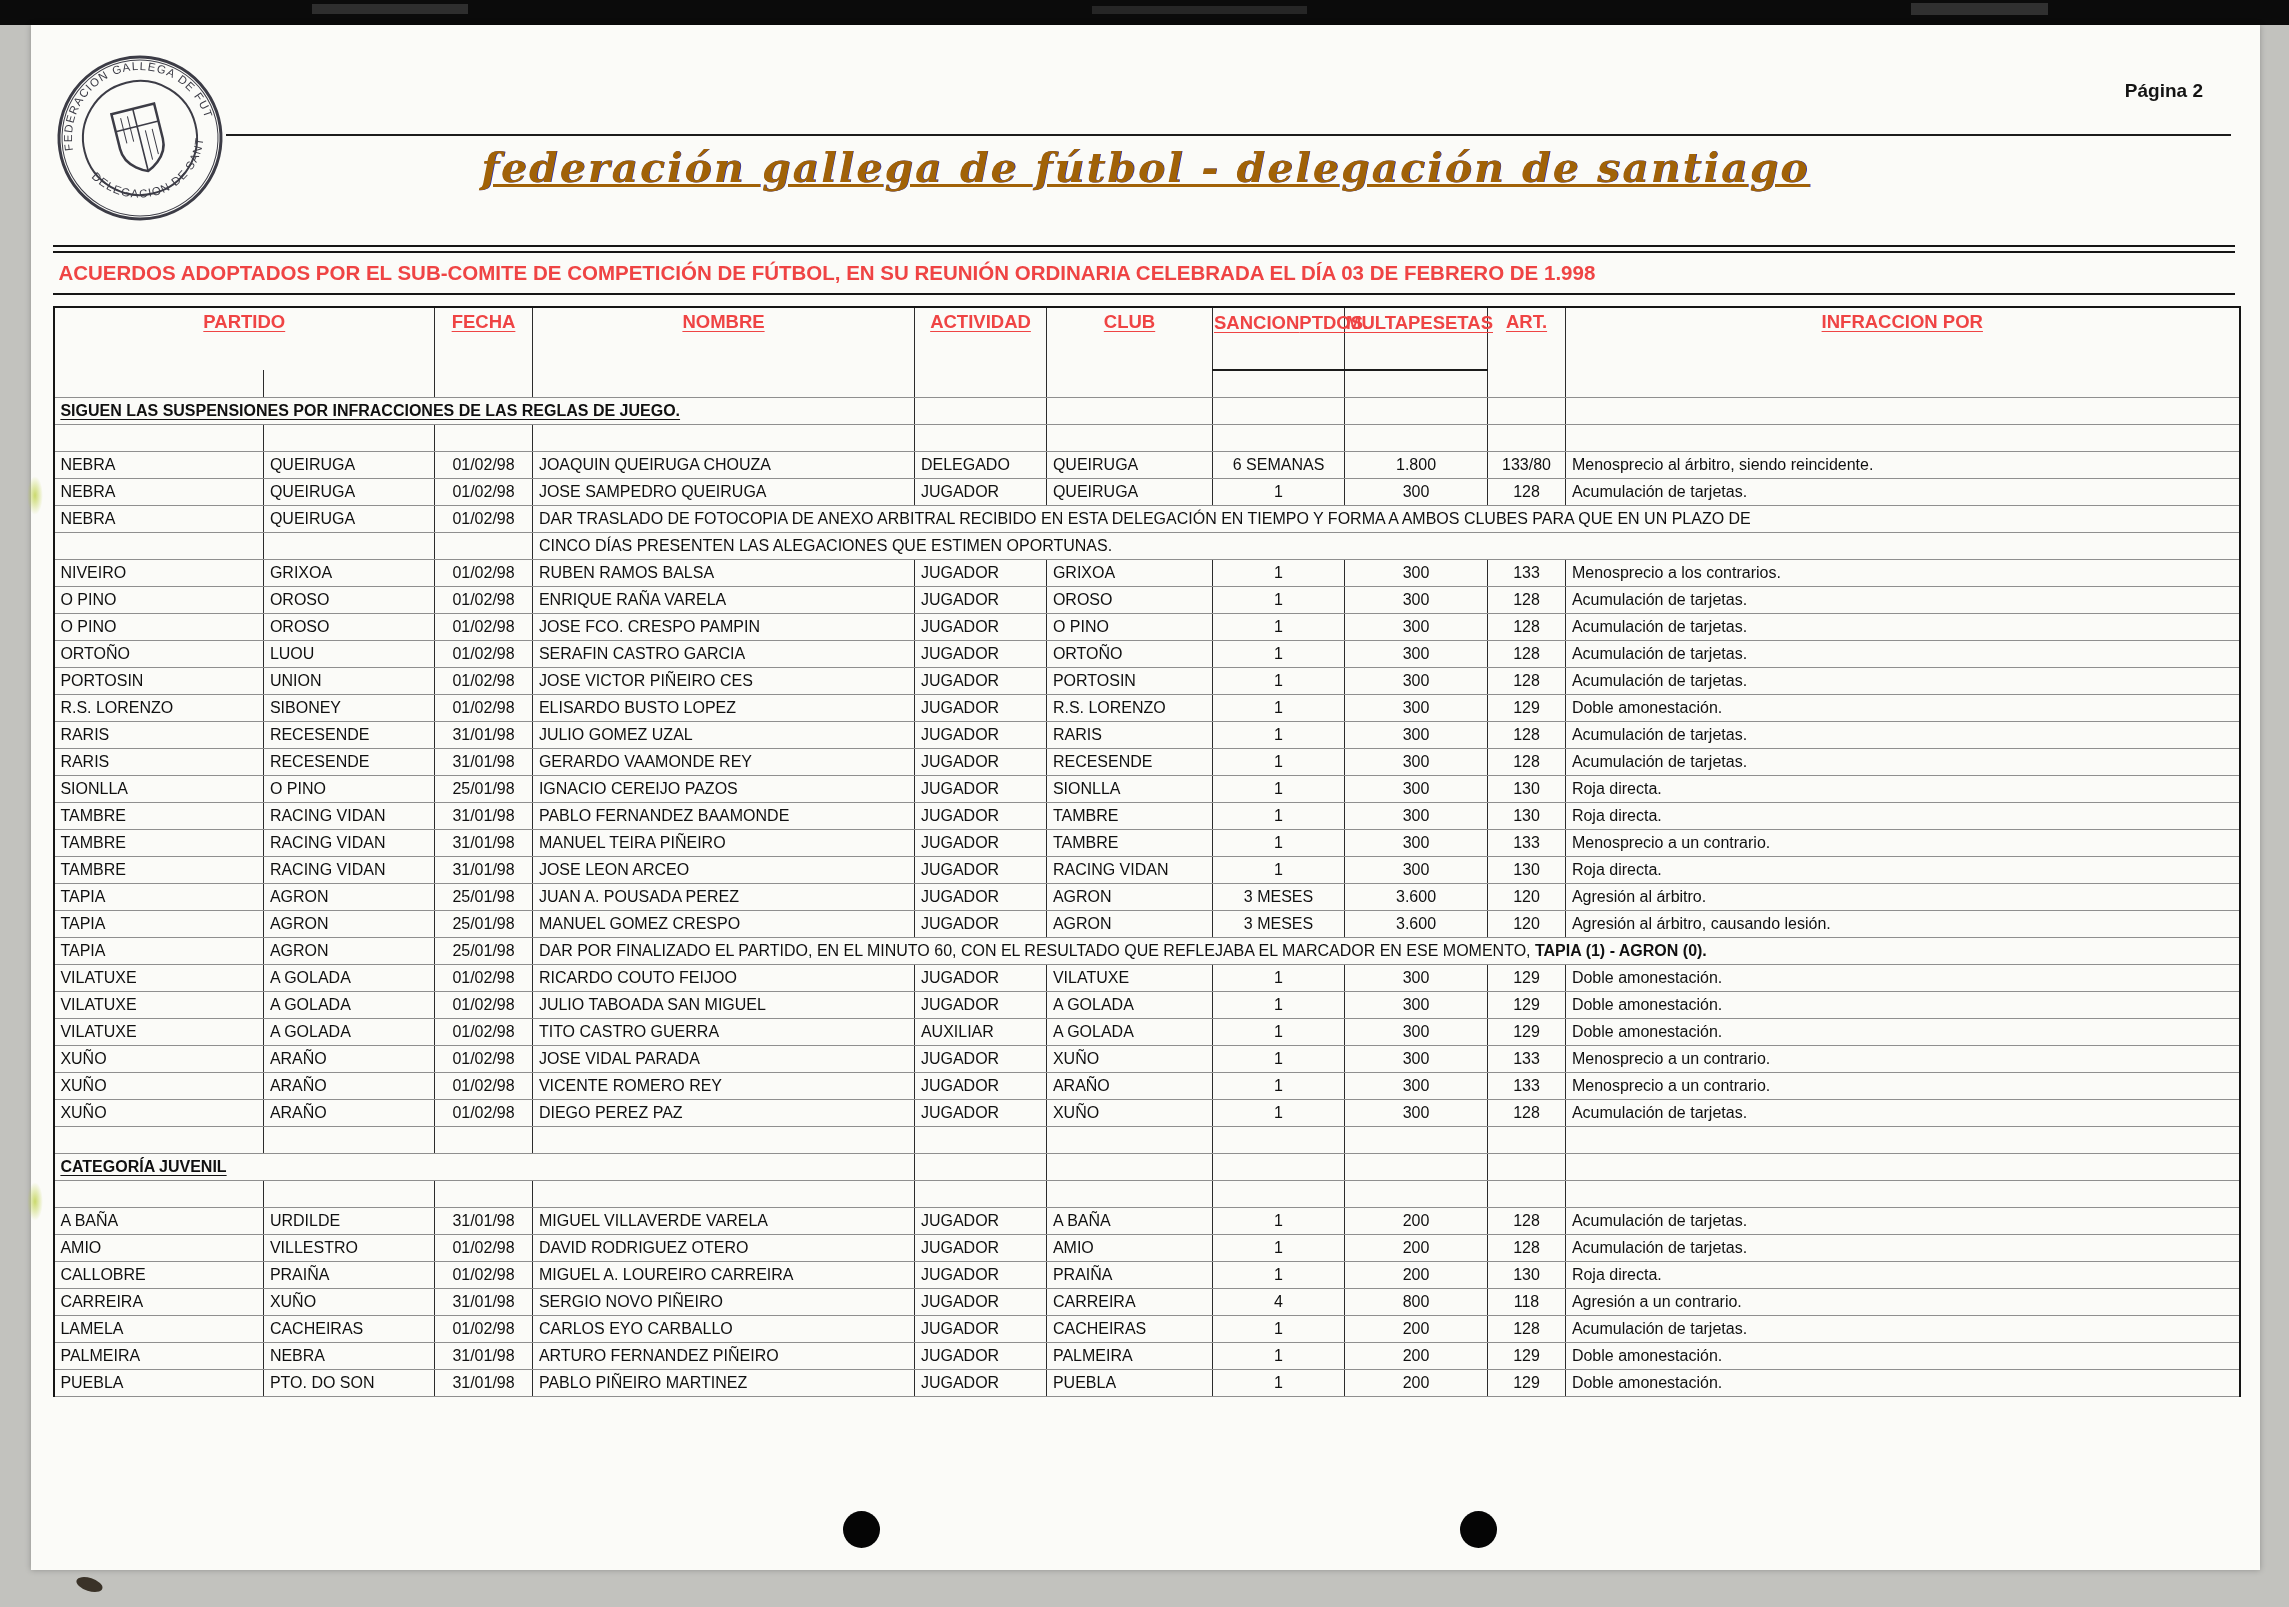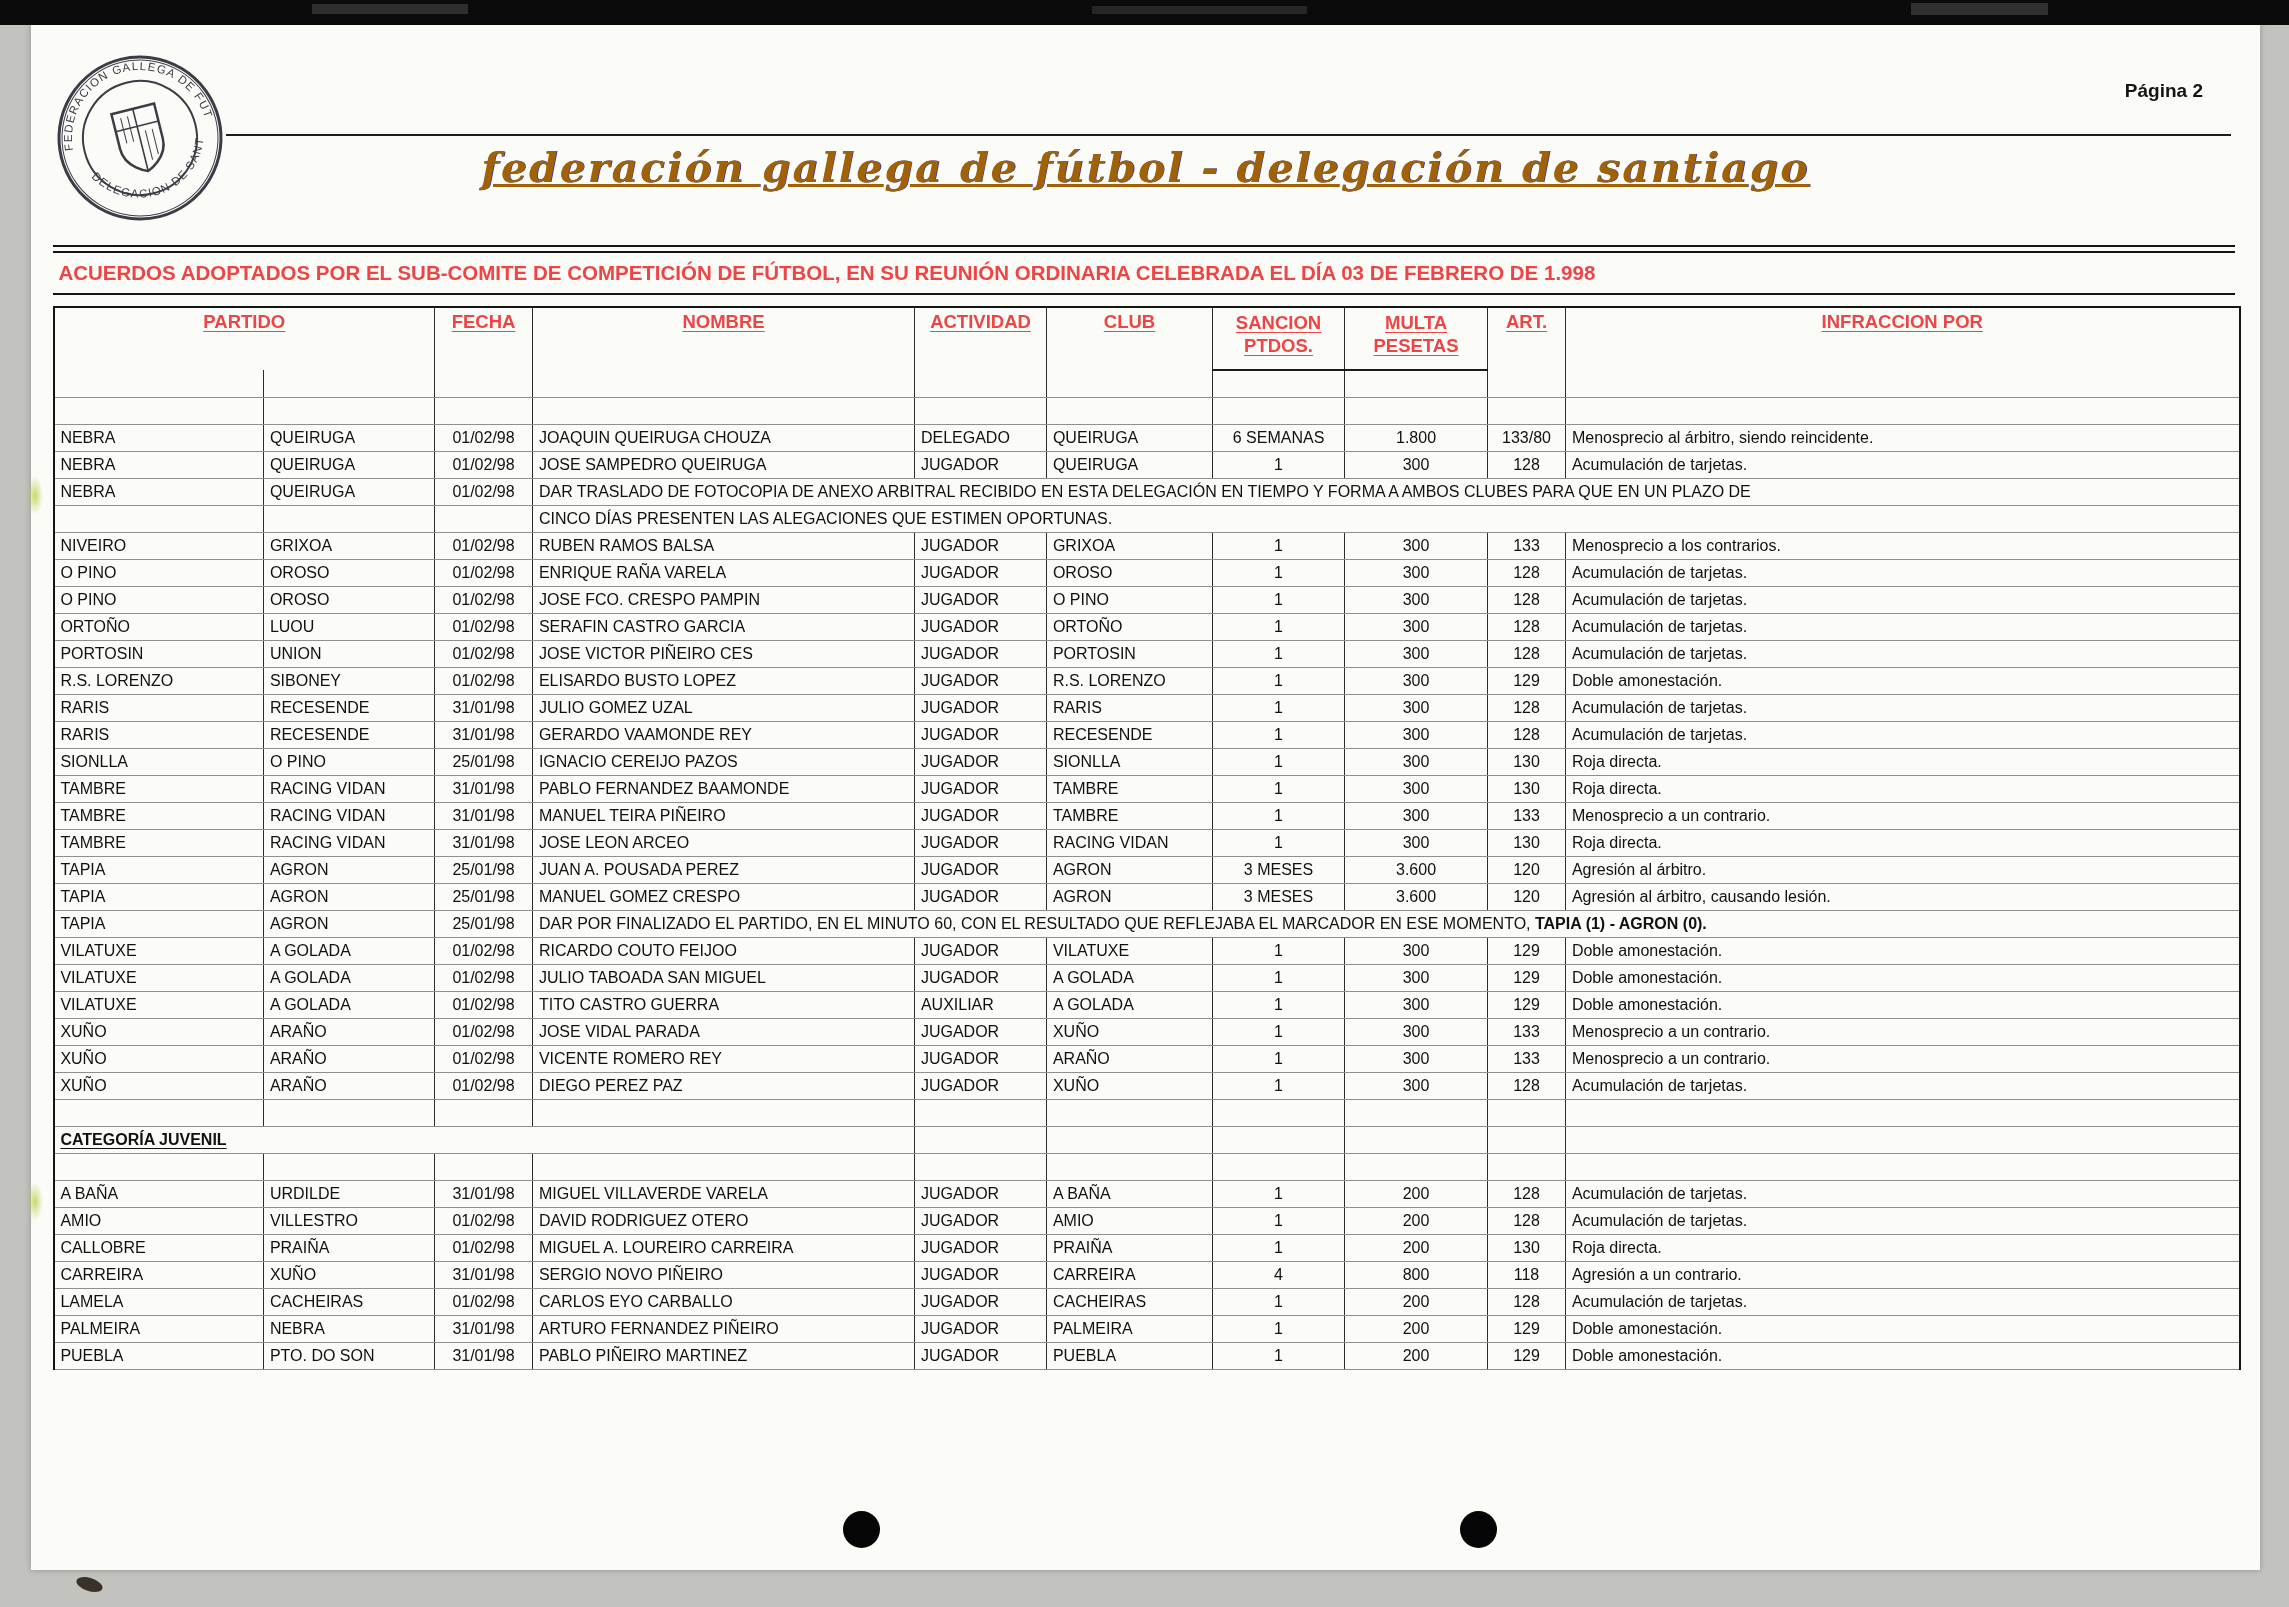--- a/index.html
+++ b/index.html
@@ -64,21 +64,21 @@
     border-bottom:1px solid #151515;
   }
   table.sanctions thead th{
     height:57px;vertical-align:top;padding-top:2.9px;
     font-size:18.5px;color:#ef4444;text-align:center;
     border-left:1px solid #2c2c2c;border-right:1px solid #2c2c2c;
     font-weight:bold;overflow:visible;white-space:nowrap;
   }
   .hlabel{text-decoration:underline;text-underline-offset:2.9px;}
   th.h-sancion,th.h-multa{border-bottom:2px solid #1c1c1c;}
-  .two-line{display:inline-flex;flex-direction:column;line-height:1.25;}
+  .two-line{display:inline-flex;flex-direction:row;line-height:1.25;}
   .two-line span{text-decoration:underline;text-underline-offset:2.9px;}
 
   table.sanctions tbody td{
     height:26px;max-height:26px;
     font-size:16px;color:#101010;
     padding:0 5.9px;
     border-left:1px solid #2c2c2c;border-right:1px solid #2c2c2c;
     border-bottom:1px solid #8f8f8f;
     white-space:nowrap;overflow:hidden;
     line-height:26px;
@@ -200,20 +200,29 @@
           <td class="a-c"></td>
           <td class="a-l"></td>
           <td class="a-l"></td>
           <td class="a-l"></td>
           <td class="a-c"></td>
           <td class="a-c"></td>
           <td class="a-c"></td>
           <td class="a-l"></td>
         </tr>
         <tr>
+          <td class="section-cell a-l" colspan="4">SIGUEN LAS SUSPENSIONES POR INFRACCIONES DE LAS REGLAS DE JUEGO.</td>
+          <td class="a-l"></td>
+          <td class="a-l"></td>
+          <td class="a-c"></td>
+          <td class="a-c"></td>
+          <td class="a-c"></td>
+          <td class="a-l"></td>
+        </tr>
+        <tr>
           <td class="a-l"></td>
           <td class="a-l"></td>
           <td class="a-c"></td>
           <td class="a-l"></td>
           <td class="a-l"></td>
           <td class="a-l"></td>
           <td class="a-c"></td>
           <td class="a-c"></td>
           <td class="a-c"></td>
           <td class="a-l"></td>

